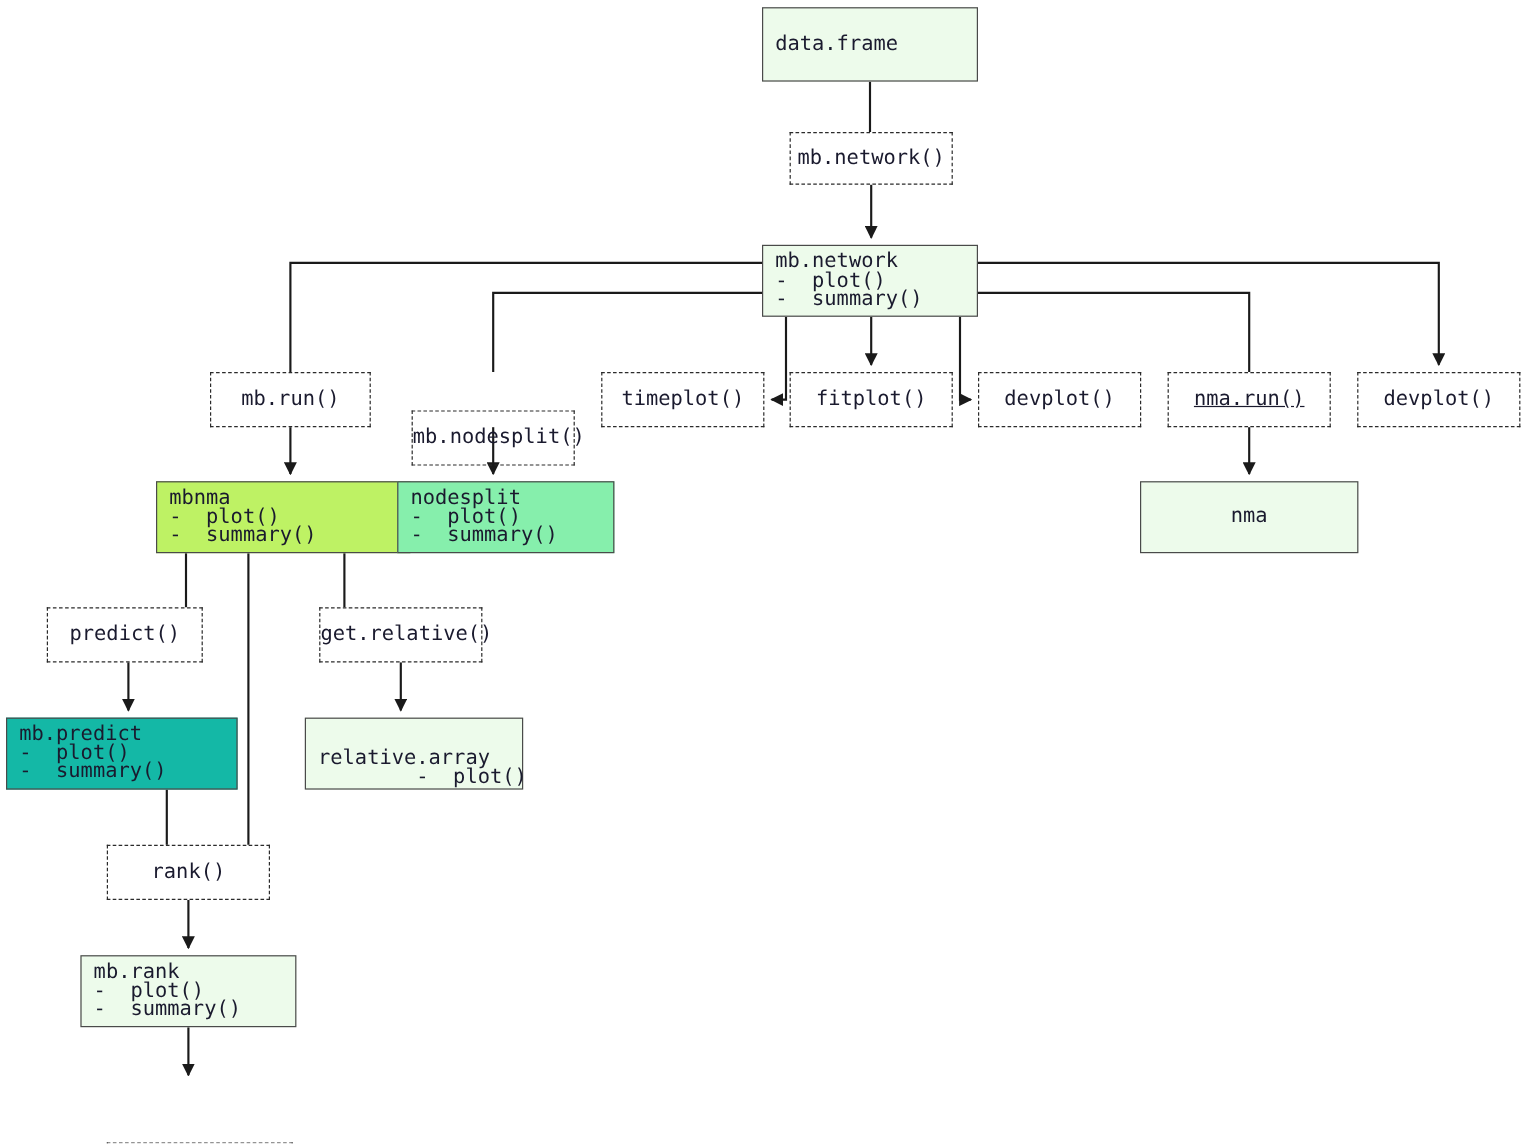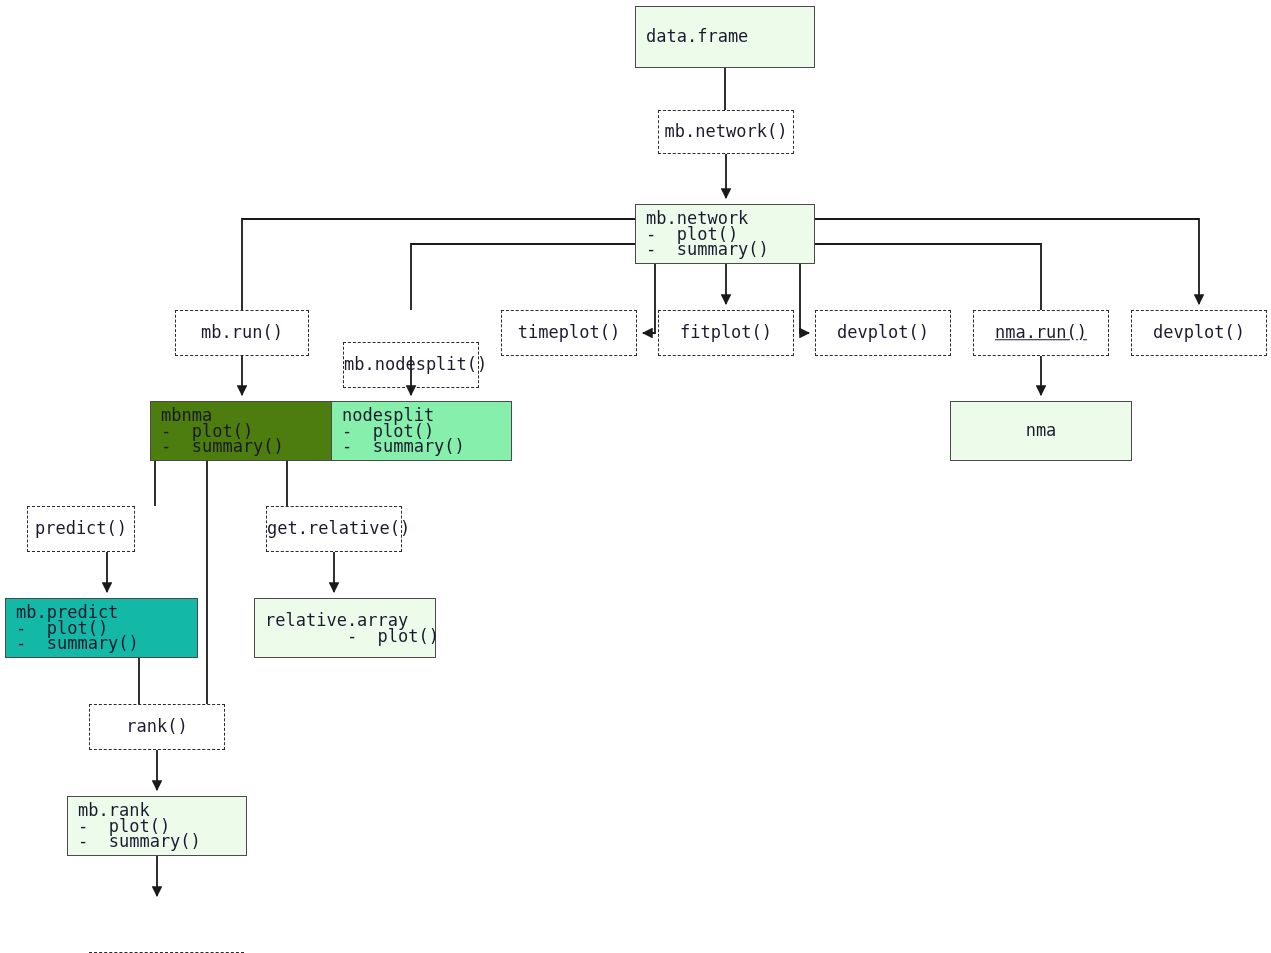--- a/index.html
+++ b/index.html
@@ -98,33 +98,33 @@
       <div class="node klass" style="left: 635px; top: 204px; width: 180px; height: 60px; background: rgb(237, 251, 235); border-color: rgb(74, 74, 74); padding-left: 28px;"><div class="node-text left" style="color: rgb(26, 26, 46);">mb.network
 -  plot()
 -  summary()</div></div>
       <div class="node func" style="left: 175px; top: 310px; width: 134px; height: 46px; border-color: rgb(43, 43, 43);"><div class="node-text center" style="color: rgb(26, 26, 46);">mb.run()</div></div>
       <div class="node func" style="left: 343px; top: 310px; width: 136px; height: 46px; border-color: rgb(43, 43, 43); margin-top: 32px;"><div class="node-text center" style="color: rgb(26, 26, 46);">mb.nodesplit()</div></div>
       <div class="node func" style="left: 501px; top: 310px; width: 136px; height: 46px; border-color: rgb(43, 43, 43);"><div class="node-text center" style="color: rgb(26, 26, 46);">timeplot()</div></div>
       <div class="node func" style="left: 658px; top: 310px; width: 136px; height: 46px; border-color: rgb(43, 43, 43);"><div class="node-text center" style="color: rgb(26, 26, 46);">fitplot()</div></div>
       <div class="node func" style="left: 815px; top: 310px; width: 136px; height: 46px; border-color: rgb(43, 43, 43);"><div class="node-text center" style="color: rgb(26, 26, 46);">devplot()</div></div>
       <div class="node func" style="left: 973px; top: 310px; width: 136px; height: 46px; border-color: rgb(43, 43, 43);"><div class="node-text center" style="color: rgb(26, 26, 46); text-decoration: underline;">nma.run()</div></div>
       <div class="node func" style="left: 1131px; top: 310px; width: 136px; height: 46px; border-color: rgb(43, 43, 43);"><div class="node-text center" style="color: rgb(26, 26, 46);">devplot()</div></div>
-      <div class="node klass" style="left: 130px; top: 401px; width: 212px; height: 60px; background: #4d7c0f; border-color: rgb(74, 74, 74); margin-left: 20px;"><div class="node-text left" style="color: rgb(26, 26, 46);">mbnma
+      <div class="node klass" style="left: 130px; top: 401px; width: 212px; height: 60px; background: #bef264; border-color: rgb(74, 74, 74);"><div class="node-text left" style="color: rgb(26, 26, 46);">mbnma
 -  plot()
 -  summary()</div></div>
       <div class="node klass" style="left: 331px; top: 401px; width: 181px; height: 60px; background: #86efac; border-color: rgb(74, 74, 74);"><div class="node-text left" style="color: rgb(26, 26, 46);">nodesplit
 -  plot()
 -  summary()</div></div>
       <div class="node klass" style="left: 950px; top: 401px; width: 182px; height: 60px; background: rgb(237, 251, 235); border-color: rgb(74, 74, 74);"><div class="node-text center" style="color: rgb(26, 26, 46);">nma</div></div>
-      <div class="node func" style="left: 27px; top: 506px; width: 108px; height: 46px; border-color: rgb(43, 43, 43);"><div class="node-text center" style="color: rgb(26, 26, 46);">predict()</div></div>
+      <div class="node func" style="left: 39px; top: 506px; width: 130px; height: 46px; border-color: rgb(43, 43, 43);"><div class="node-text center" style="color: rgb(26, 26, 46);">predict()</div></div>
       <div class="node func" style="left: 266px; top: 506px; width: 136px; height: 46px; border-color: rgb(43, 43, 43);"><div class="node-text center" style="color: rgb(26, 26, 46);">get.relative()</div></div>
       <div class="node klass" style="left: 5px; top: 598px; width: 193px; height: 60px; background: #14b8a6; border-color: rgb(74, 74, 74);"><div class="node-text left" style="color: rgb(26, 26, 46);">mb.predict
 -  plot()
 -  summary()</div></div>
-      <div class="node klass" style="left: 254px; top: 598px; width: 182px; height: 60px; background: rgb(237, 251, 235); border-color: rgb(74, 74, 74);"><div class="node-text left" style="color: rgb(26, 26, 46);">relative.array
+      <div class="node klass" style="left: 254px; top: 598px; width: 182px; height: 60px; background: rgb(237, 251, 235); border-color: rgb(74, 74, 74);"><div class="node-text left" style="color: rgb(26, 26, 46); margin-top: 12px;">relative.array
         -  plot()</div></div>
       <div class="node func" style="left: 89px; top: 704px; width: 136px; height: 46px; border-color: rgb(43, 43, 43);"><div class="node-text center" style="color: rgb(26, 26, 46);">rank()</div></div>
       <div class="node klass" style="left: 67px; top: 796px; width: 180px; height: 60px; background: rgb(237, 251, 235); border-color: rgb(74, 74, 74);"><div class="node-text left" style="color: rgb(26, 26, 46);">mb.rank
 -  plot()
 -  summary()</div></div>
       <div class="node func" style="left: 89px; top: 952px; width: 155px; height: 46px; border-color: rgb(43, 43, 43);"><div class="node-text center" style="color: rgb(26, 26, 46);">cumrank()</div></div>
     </div>
 </div>
 
 </body></html>

